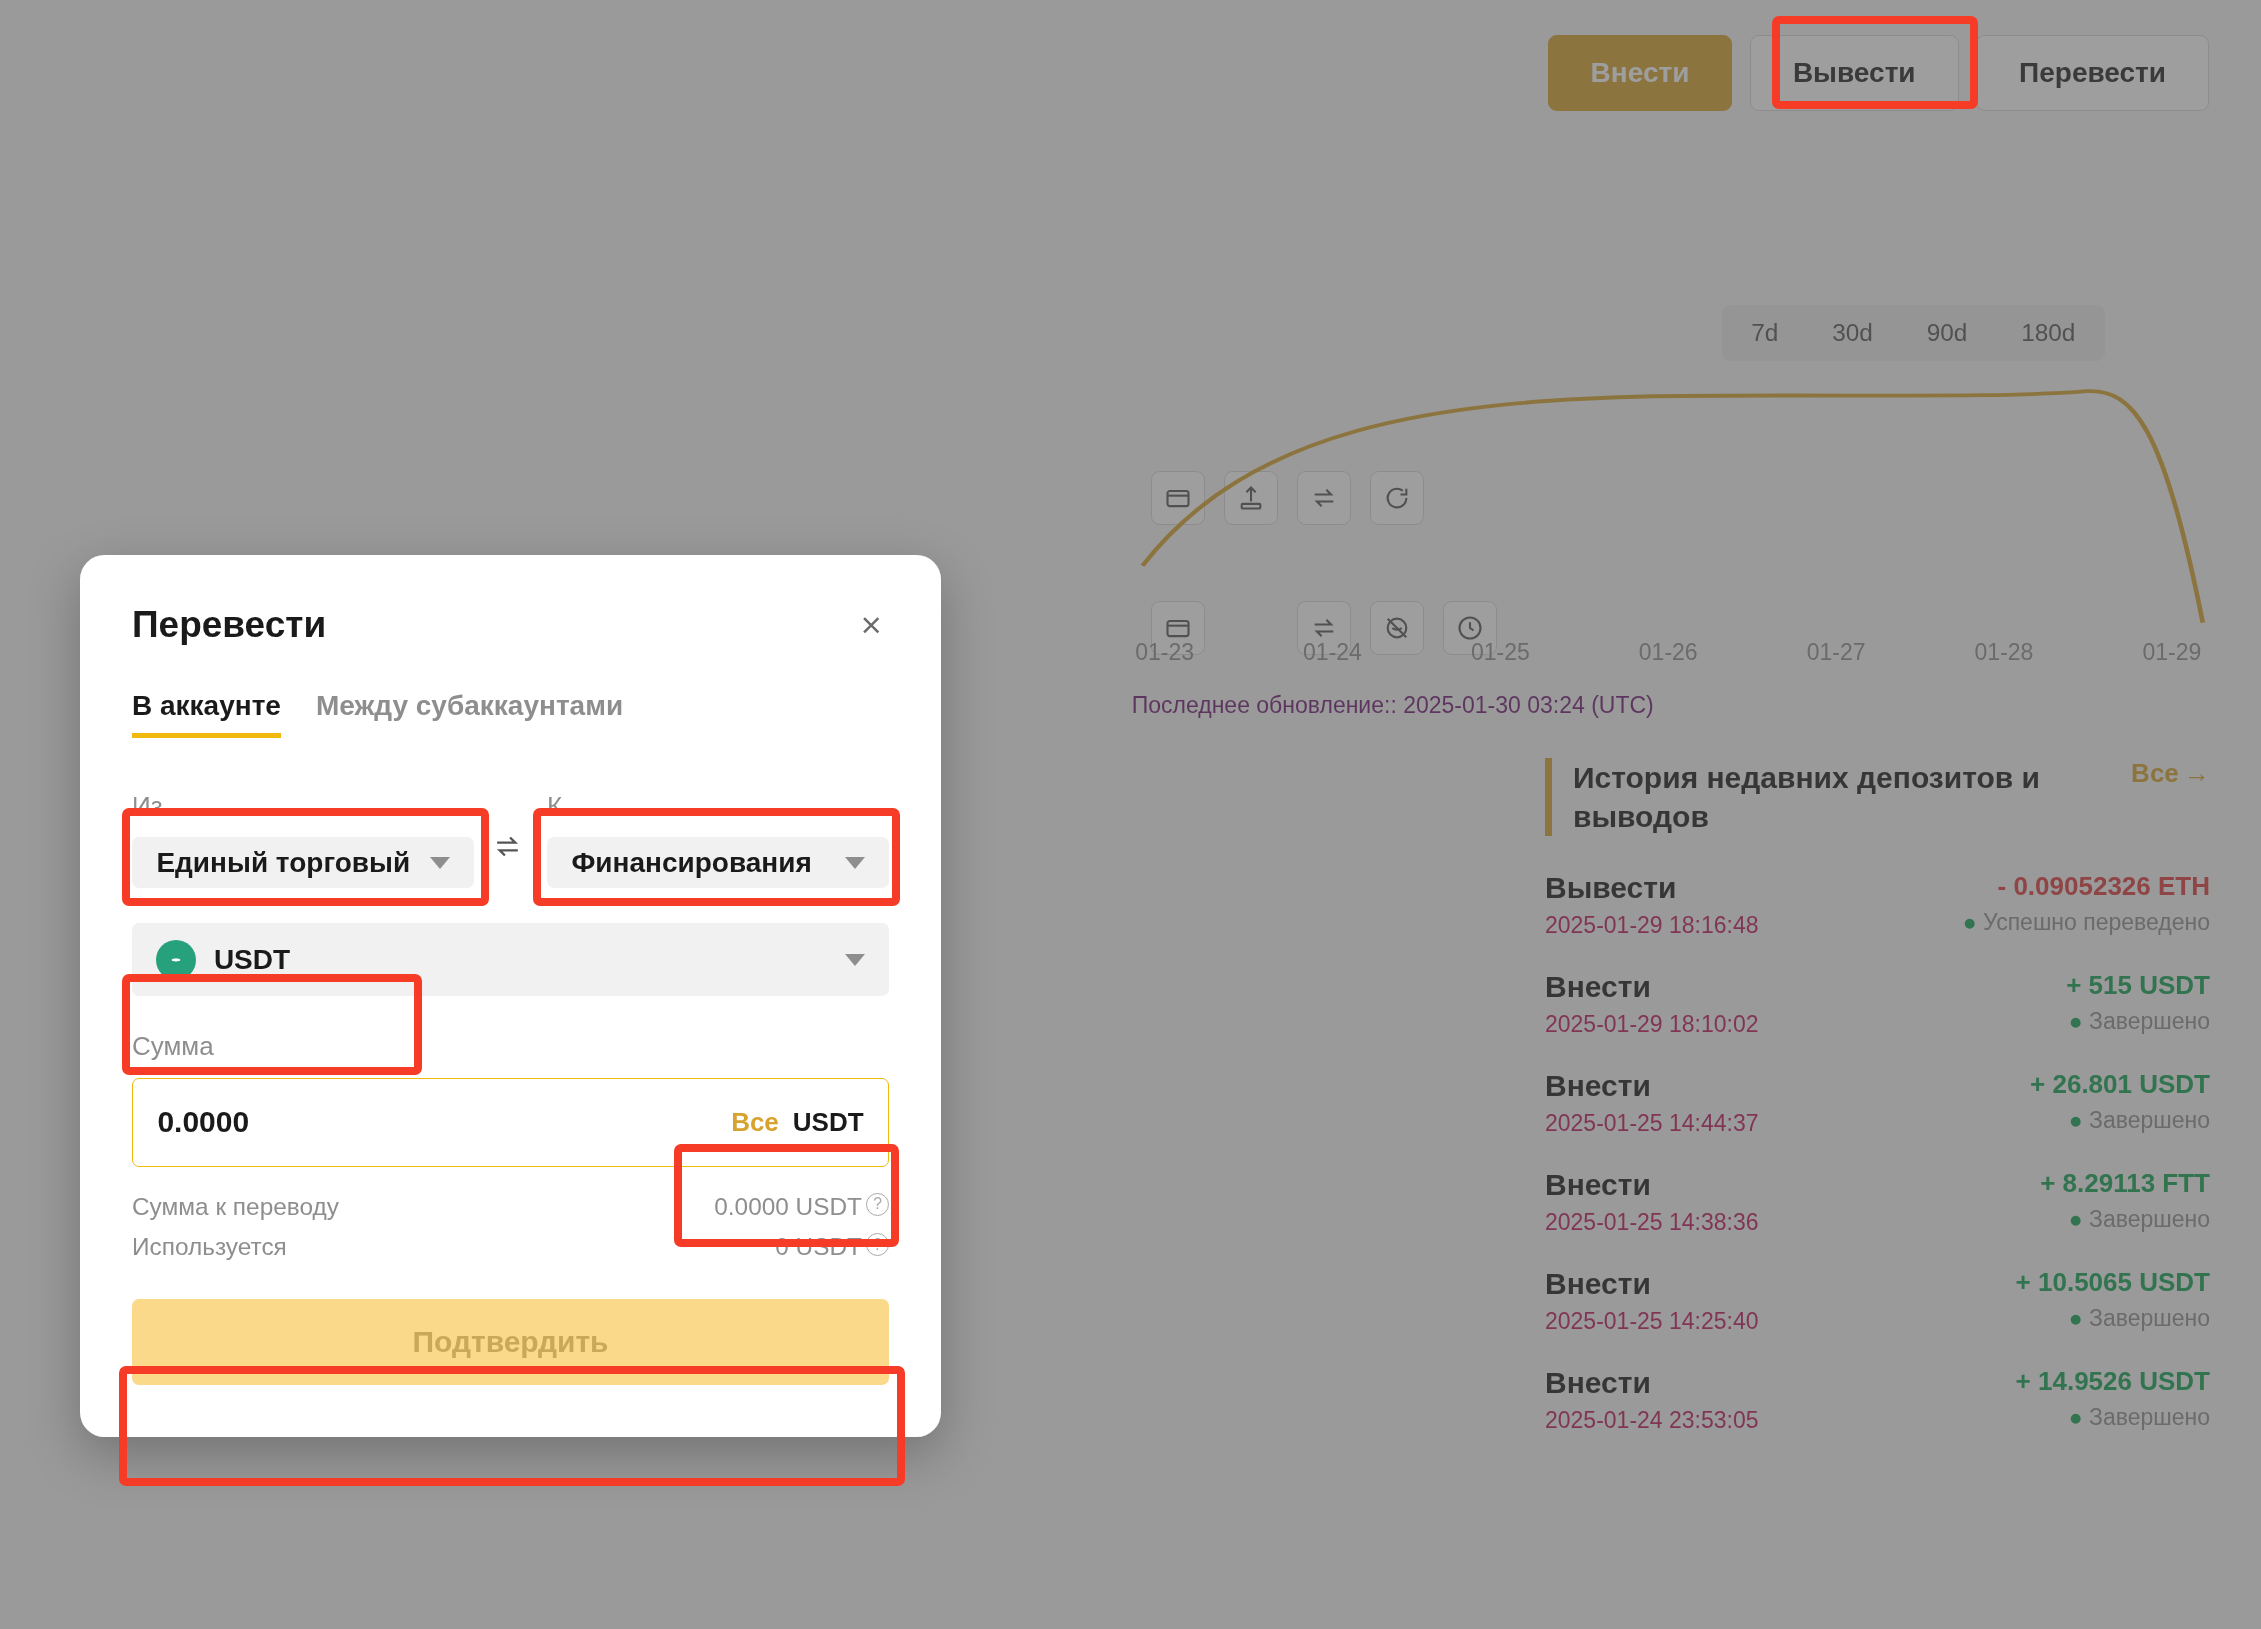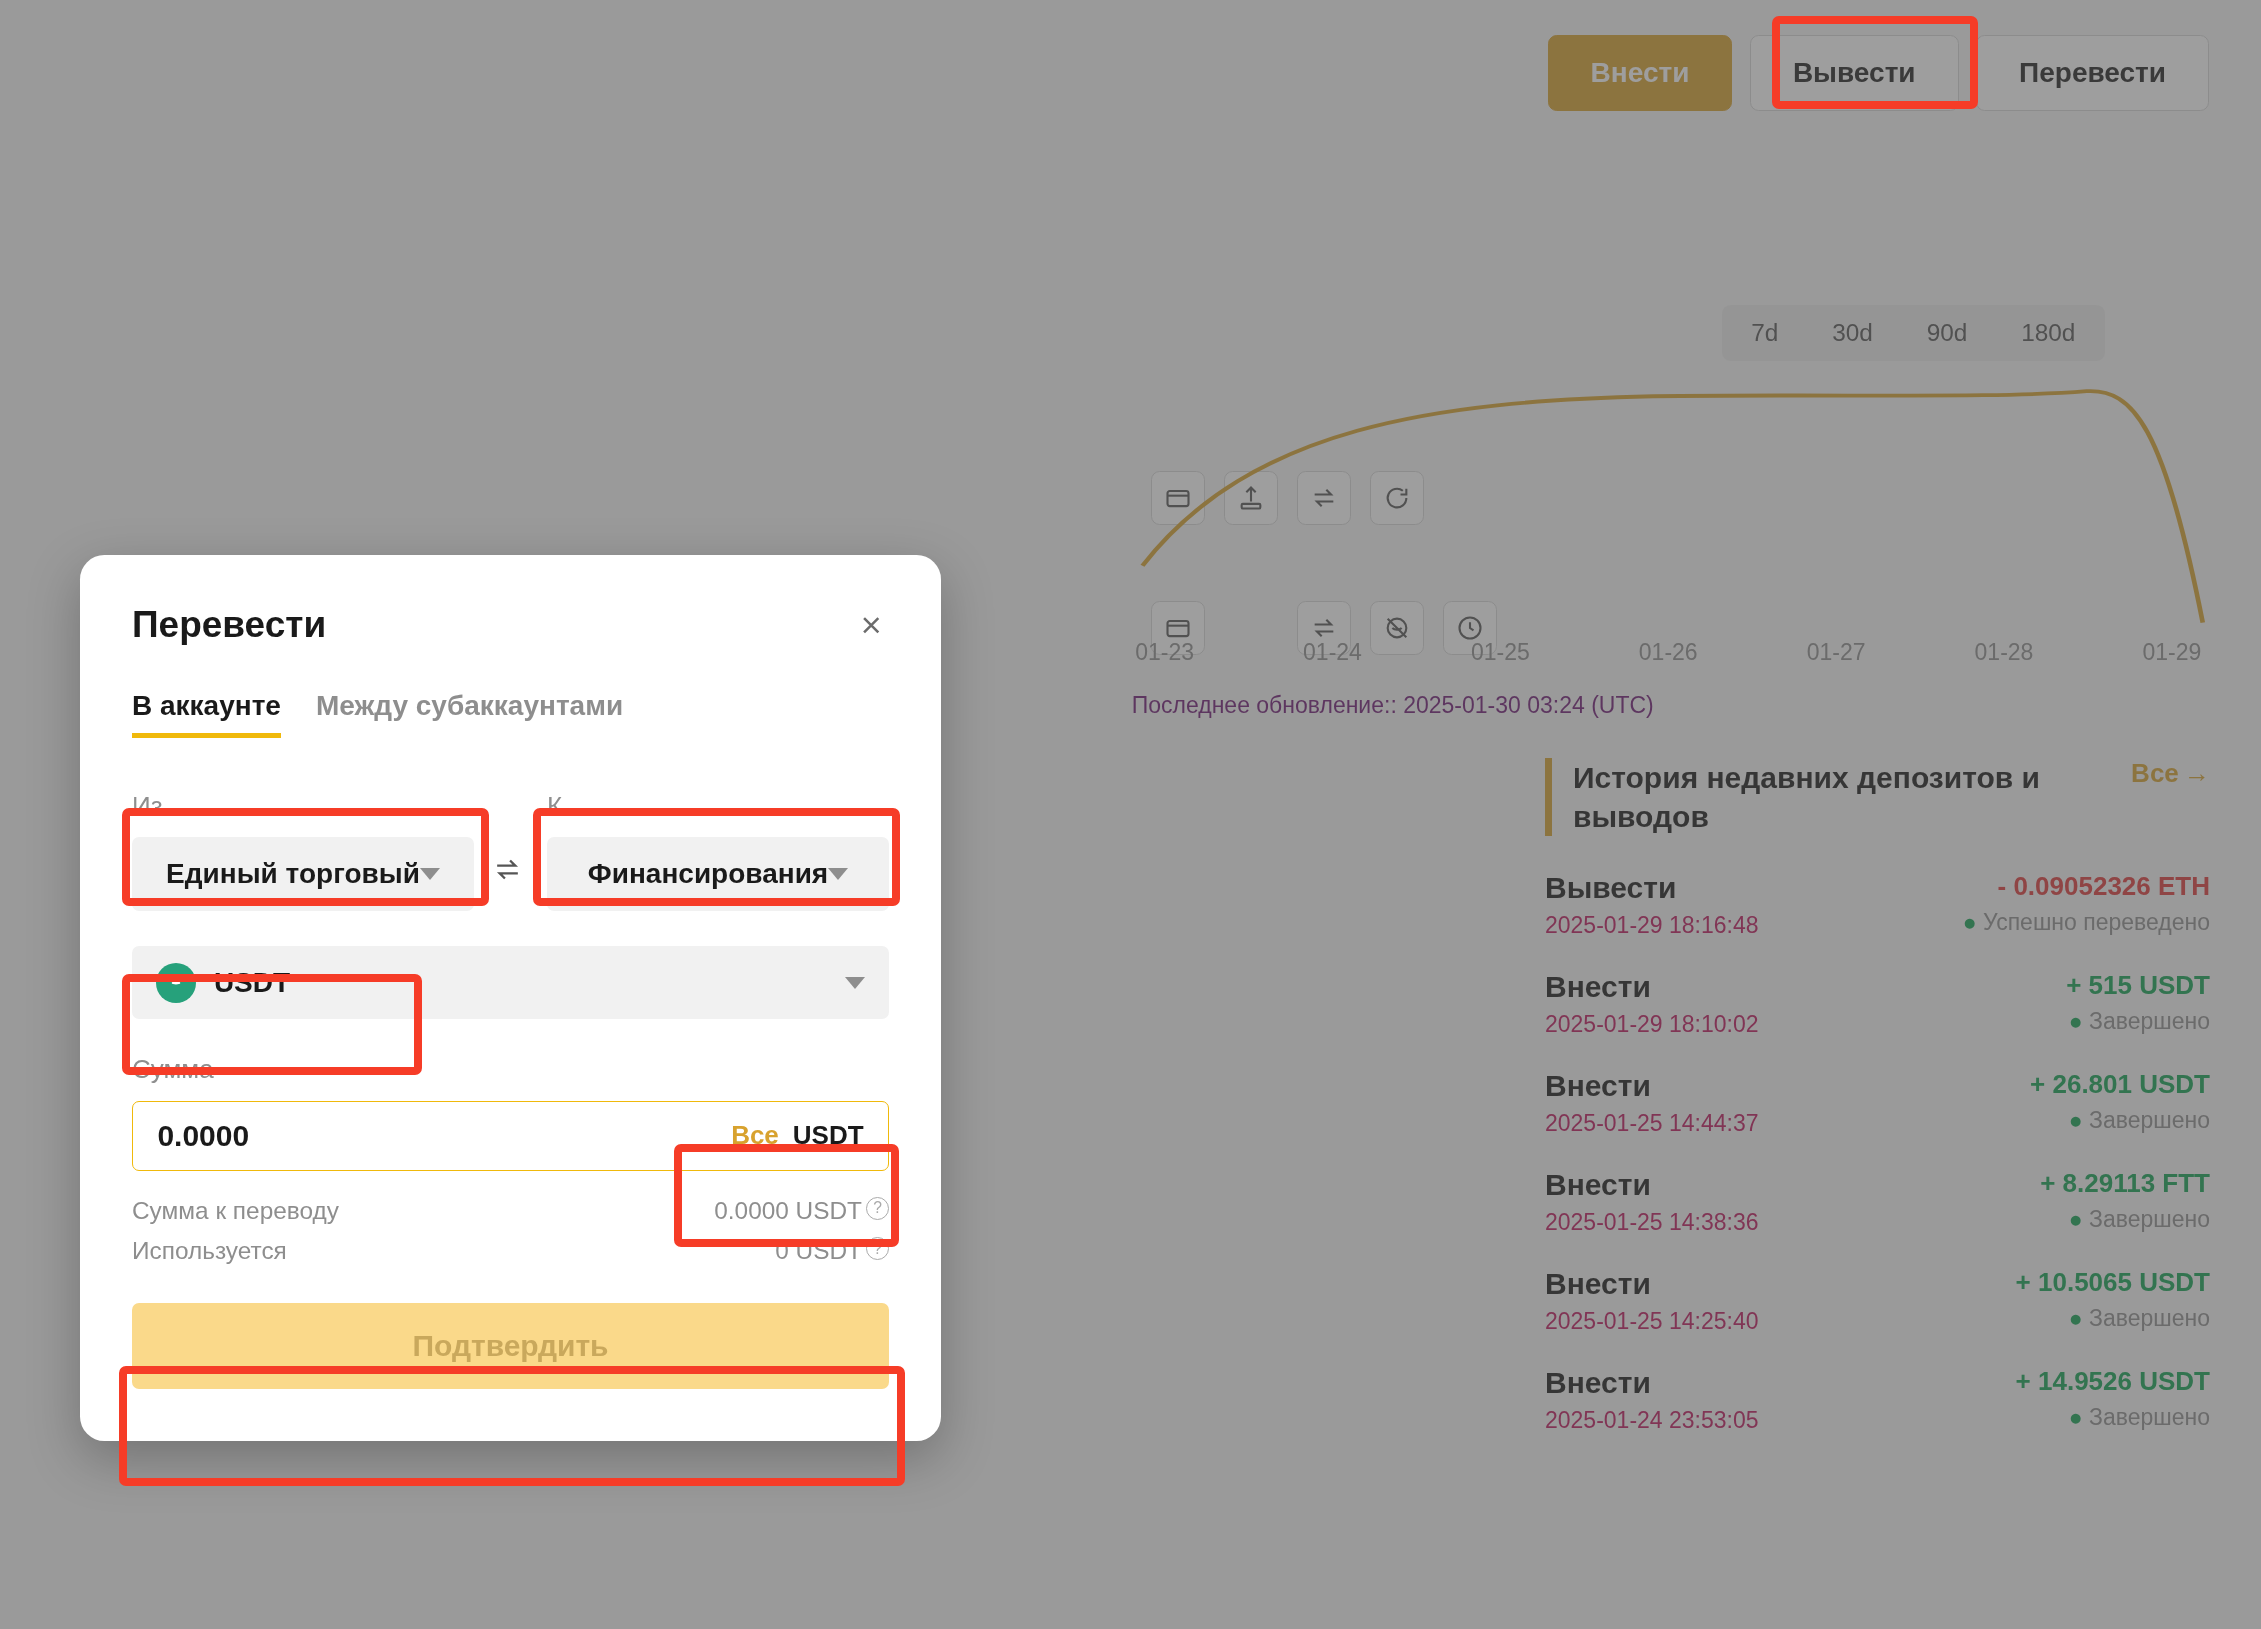--- a/index.html
+++ b/index.html
@@ -288,23 +288,23 @@
   display: block;
   margin-top: 18px;
 }
 
 .select {
   background: #f1f1f1;
   border-radius: 7px;
   padding: 24.4px 24.4px;
   display: flex;
   align-items: center;
-  justify-content: center;
-  cursor: pointer;
-  height: 74px;
+  justify-content: space-between;
+  cursor: pointer;
+  height: 51px;
 }
 
 .select-text {
   font-size: 28px;
   font-weight: 600;
   color: #1a1a1a;
   white-space: nowrap;
   overflow: hidden;
 }
 
@@ -346,21 +346,21 @@
 .coin-icon svg { width: 26px; height: 26px; fill: #fff; }
 
 .coin-name { font-size: 28px; font-weight: 700; color: #1a1a1a; }
 
 .amount-wrap {
   border: 1.7px solid #f0b90b;
   border-radius: 7px;
   padding: 17.5px 24.4px;
   display: flex;
   align-items: center;
-  height: 70px;
+  height: 89px;
   margin-bottom: 26px;
 }
 
 .amount-input {
   flex: 1;
   border: none;
   outline: none;
   font-size: 30px;
   font-weight: 700;
   color: #1a1a1a;

